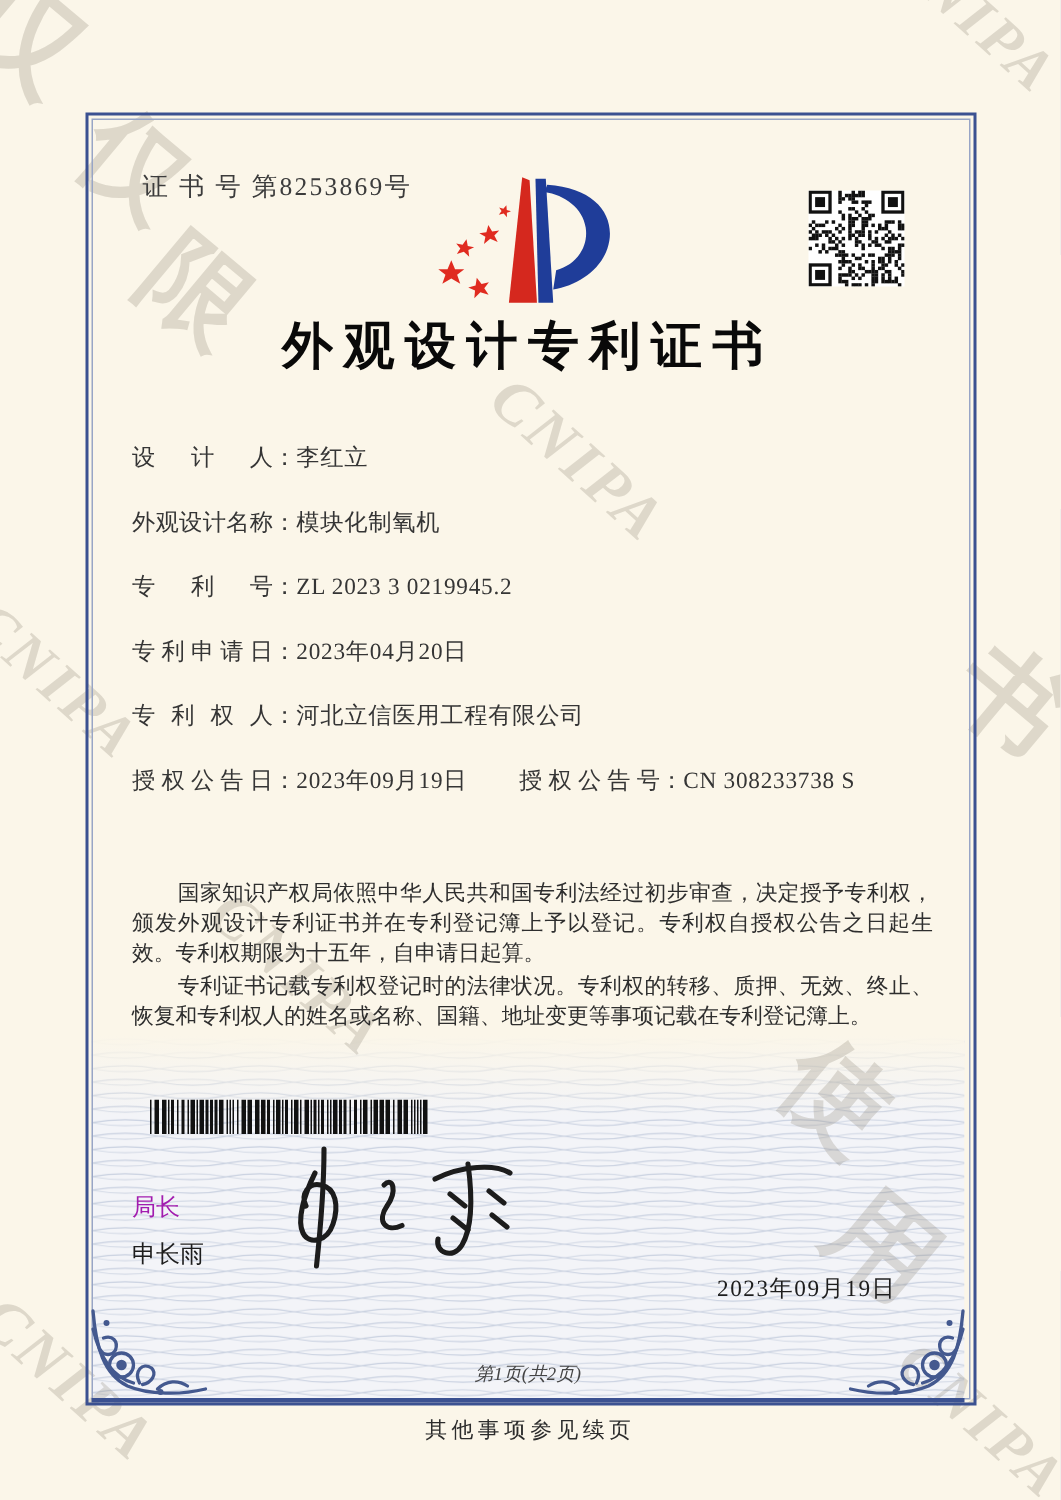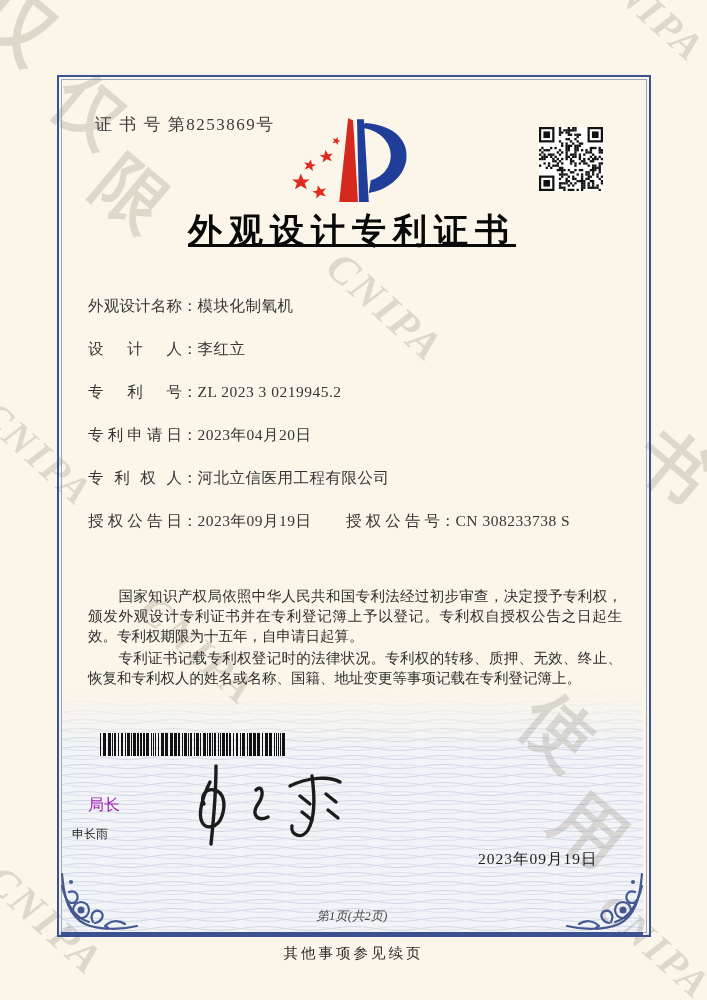--- a/index.html
+++ b/index.html
@@ -28,36 +28,36 @@
   .corner{position:absolute;top:872px;width:80px;height:62px;z-index:5;}
   .corner-left{left:59px;}
   .corner-right{left:565px;transform:scaleX(-1);}
   
   .waves{position:absolute;left:61px;top:690px;width:582px;height:242px;z-index:0;}
   
   .cert-no{position:absolute;left:95px;top:113px;font-size:17px;letter-spacing:1.5px;color:#3c3c3c;z-index:2;}
   .logo{position:absolute;left:292px;top:114px;width:128px;height:96px;z-index:2;}
   .qr{position:absolute;left:539px;top:127px;width:64px;height:64px;z-index:2;}
   .title{position:absolute;left:57px;top:208px;width:590px;text-align:center;font-size:34px;font-weight:700;
-         letter-spacing:7px;color:#090909;z-index:2;text-decoration:underline;}
+         letter-spacing:7px;color:#090909;z-index:2;}
   
   .fields{position:absolute;left:88px;top:296px;width:534px;font-size:15.5px;color:#353535;z-index:2;}
   .field-row{position:relative;height:43px;line-height:20px;}
   .flabel{display:inline-block;width:94px;text-align:justify;text-align-last:justify;vertical-align:top;}
   .fcolon{vertical-align:top;}
   .fvalue{vertical-align:top;letter-spacing:0.5px;}
   .grant-right{position:absolute;left:258px;top:0;font-family:Liberation Serif, serif;}
   
   .body-text{position:absolute;left:88px;top:586px;width:534px;font-size:14.5px;line-height:20px;
              text-align:justify;text-indent:2.1em;color:#2e2e2e;z-index:2;}
   .body-text p{margin:0 0 2px 0;}
   
   .barcode{position:absolute;left:100px;top:733px;width:188px;height:23px;z-index:2;}
   .sig-label{position:absolute;left:88px;top:795px;font-size:16px;font-family:"Liberation Sans","DejaVu Sans",sans-serif;color:#a21caf;z-index:2;}
-  .sig-name{position:absolute;left:72px;top:826px;font-size:12px;font-family:"Liberation Sans","DejaVu Sans",sans-serif;color:#1d1d1d;z-index:2;}
+  .sig-name{position:absolute;left:88px;top:826px;font-size:16px;font-family:"Liberation Sans","DejaVu Sans",sans-serif;color:#1d1d1d;z-index:2;}
   .sig-script{position:absolute;left:180px;top:760px;width:200px;height:95px;z-index:2;}
   .grant-date{position:absolute;left:478px;top:849px;font-size:15.5px;letter-spacing:1px;color:#1d1d1d;z-index:2;}
   .page-info{position:absolute;left:57px;top:908px;width:590px;text-align:center;font-size:12.5px;color:#454545;z-index:4;font-style:italic;}
   .note{position:absolute;left:0;top:944px;width:707px;text-align:center;font-size:14.5px;letter-spacing:3px;color:#2c2c2c;z-index:2;}
 </style>
 </head>
 <body>
 
 <div class="page">
 
@@ -409,24 +409,24 @@
           <rect x="19" y="28" width="1.05" height="1.05"></rect>
           <rect x="27" y="28" width="1.05" height="1.05"></rect>
         </g>
     </svg>
   </div>
 
   <div class="title">外观设计专利证书</div>
 
   <div class="fields">
     <div class="field-row">
-      <span class="flabel">外观设计名称</span><span class="fcolon">：</span><span class="fvalue">模块化制氧机</span>
+      <span class="flabel">设计人</span><span class="fcolon">：</span><span class="fvalue">李红立</span>
     </div>
     <div class="field-row">
-      <span class="flabel">设计人</span><span class="fcolon">：</span><span class="fvalue">李红立</span>
+      <span class="flabel">外观设计名称</span><span class="fcolon">：</span><span class="fvalue">模块化制氧机</span>
     </div>
     <div class="field-row">
       <span class="flabel">专利号</span><span class="fcolon">：</span><span class="fvalue">ZL 2023 3 0219945.2</span>
     </div>
     <div class="field-row">
       <span class="flabel">专利申请日</span><span class="fcolon">：</span><span class="fvalue">2023年04月20日</span>
     </div>
     <div class="field-row">
       <span class="flabel">专利权人</span><span class="fcolon">：</span><span class="fvalue">河北立信医用工程有限公司</span>
     </div>

